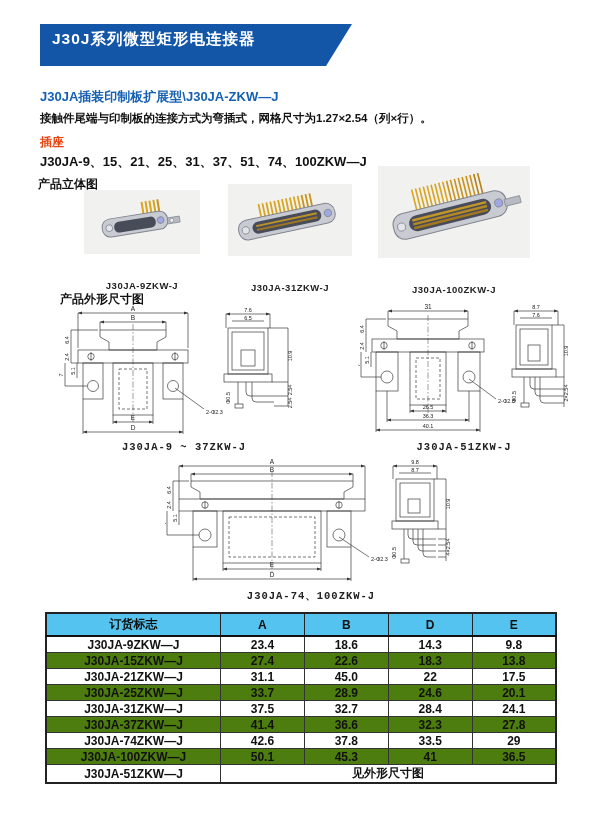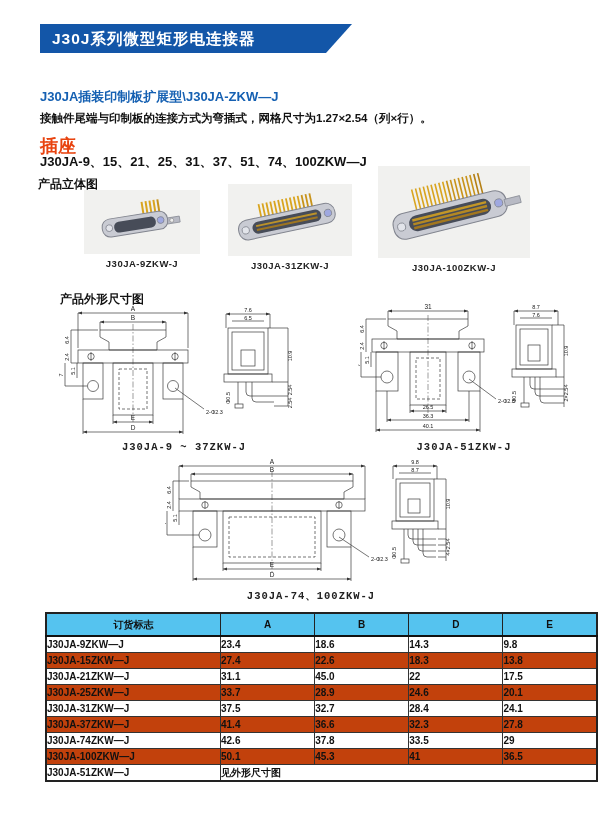--- a/index.html
+++ b/index.html
@@ -1,39 +1,39 @@
 <!DOCTYPE html>
 <html><head>
 <meta charset="utf-8">
 <style>
   html,body{margin:0;padding:0;background:#ffffff;}
   .page{position:relative;width:613px;height:825px;background:#fff;overflow:hidden;
         font-family:"Liberation Sans",sans-serif;color:#111;}
   .abs{position:absolute;}
-  .banner{left:40px;top:24px;width:312px;height:29px;background:#1356a8;color:#fff;
+  .banner{left:40px;top:24px;width:312px;height:42px;background:#1356a8;color:#fff;
           font-weight:bold;font-size:15.5px;line-height:29px;padding-left:12px;box-sizing:border-box;
           letter-spacing:1px;clip-path:polygon(0 0,100% 0,calc(100% - 26px) 100%,0 100%);}
   .subtitle{left:40px;top:88px;color:#1560b2;font-weight:bold;font-size:13px;}
   .desc{left:40px;top:111px;font-size:11.5px;font-weight:600;}
-  .socket{left:40px;top:134px;color:#e8430f;font-weight:bold;font-size:18px;}
+  .socket{left:40px;top:134px;color:#e8430f;font-weight:bold;font-size:12px;}
   .models{left:40px;top:153px;font-size:13px;font-weight:700;}
   .h-sec{font-weight:bold;font-size:12px;color:#111;}
-  .fig{display:flex;flex-direction:column;align-items:center;}
+  .fig{display:flex;flex-direction:column;align-items:center;gap:22px;}
   .fig .cap{font-size:9.5px;margin-top:4px;font-weight:600;color:#222;letter-spacing:.5px;}
   .drawcap{text-align:center;font-family:"Liberation Mono",monospace;font-size:10.5px;font-weight:bold;color:#222;letter-spacing:1px;}
   svg text{font-family:"Liberation Sans",sans-serif;fill:#222;}
   .dimtxt{font-size:6.5px;}
   .dimtxt-s{font-size:5.5px;}
-  table.dim-table{position:absolute;left:45px;top:612px;width:553px;border-collapse:collapse;
-        font-size:10px;table-layout:fixed;padding-left:7px;}
+  table.dim-table{position:absolute;left:45px;top:612px;width:512px;border-collapse:collapse;
+        font-size:12px;table-layout:fixed;padding-left:7px;}
   .dim-table th{background:#55c3ef;color:#101010;font-weight:bold;height:19px;
         border:1px solid #222;border-bottom:2px solid #111;border-left:1px solid #eaf8ff;}
   .dim-table th:first-child{width:171px;border-left:1px solid #222;}
-  .dim-table td{border:1px solid #333;height:15px;font-weight:600;color:#111;padding:0;}
-  .dim-table tr.alt td{background:#c2410c;}
+  .dim-table td{border:1px solid #333;text-align:center;height:15px;font-weight:600;color:#111;padding:0;}
+  .dim-table tr.alt td{background:#4d7c0f;}
   .dim-table{border:2px solid #222;}
 </style>
 </head>
 <body>
 
 <div class="page">
 
   <div class="abs banner">
     <span>J30J系列微型矩形电连接器</span>
   </div>

